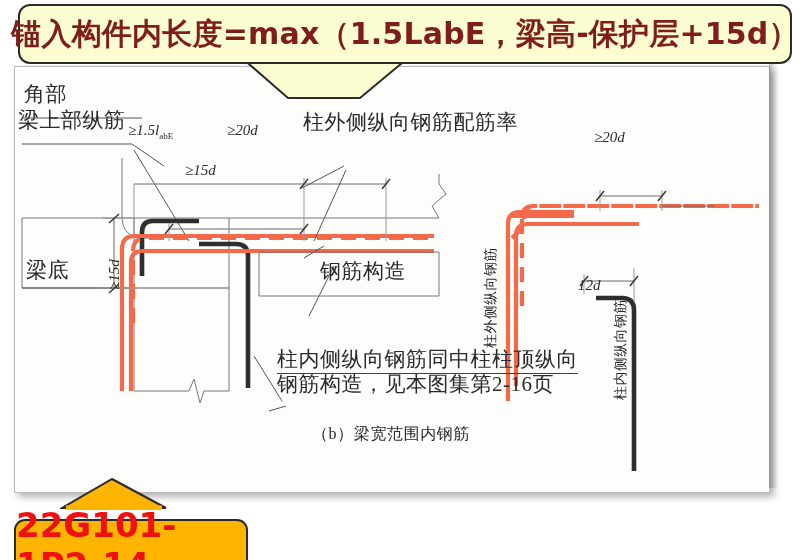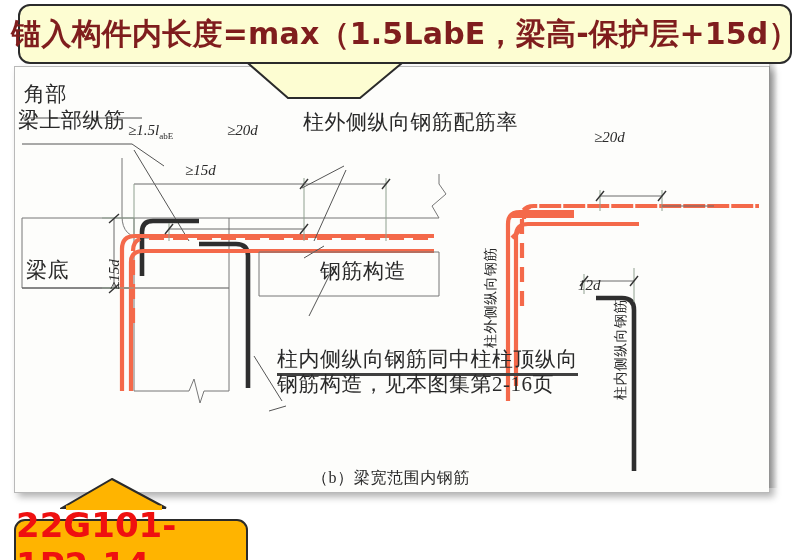--- a/index.html
+++ b/index.html
@@ -58,23 +58,23 @@
   .cn{font-size:21px;letter-spacing:.5px;}
   .cn-sm{font-size:14px;letter-spacing:.4px;}
   .dim{font-size:15px;font-style:italic;font-family:"Liberation Serif",serif;}
   .dim i{font-style:italic;}
   .dim sub{font-size:9px;font-style:normal;}
   .vert{
     transform-origin:0 0;transform:rotate(-90deg);
   }
   .caption{
     position:absolute;left:0;width:754px;text-align:center;
-    font-size:16px;color:#2a2a2a;letter-spacing:.6px;margin-top:44px;
-  }
-  .u{border-bottom:3px solid #404040;}
+    font-size:16px;color:#2a2a2a;letter-spacing:.6px;
+  }
+  .u{border-bottom:1px solid #404040;}
 </style>
 </head>
 <body>
 
 <div id="stage">
 
   <div class="backdrop"></div>
   <div class="sheet"></div>
 
   <svg class="diagram" viewBox="0 0 754 425">

